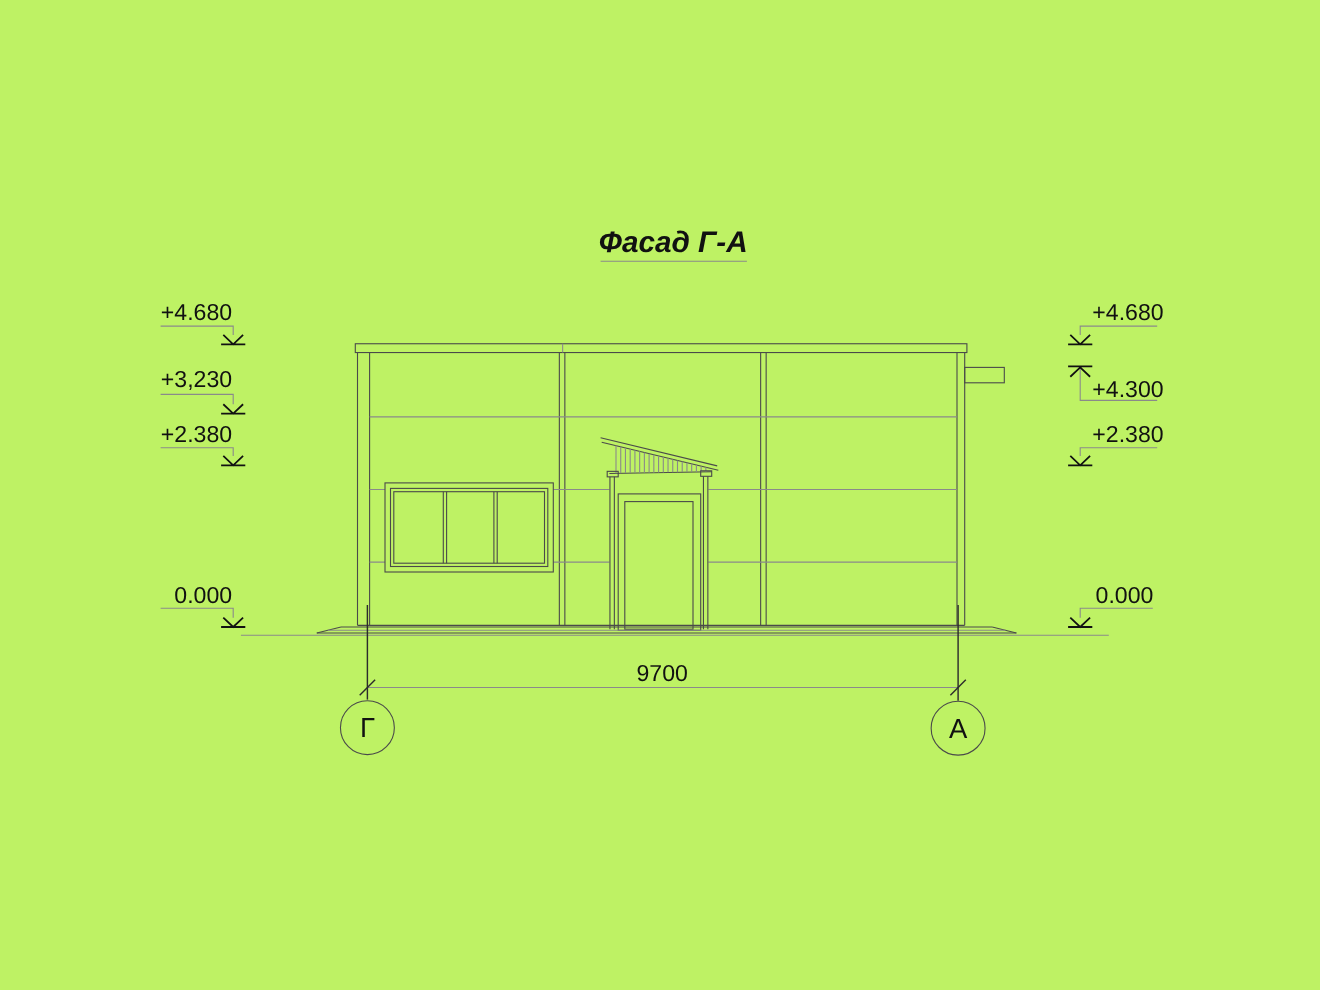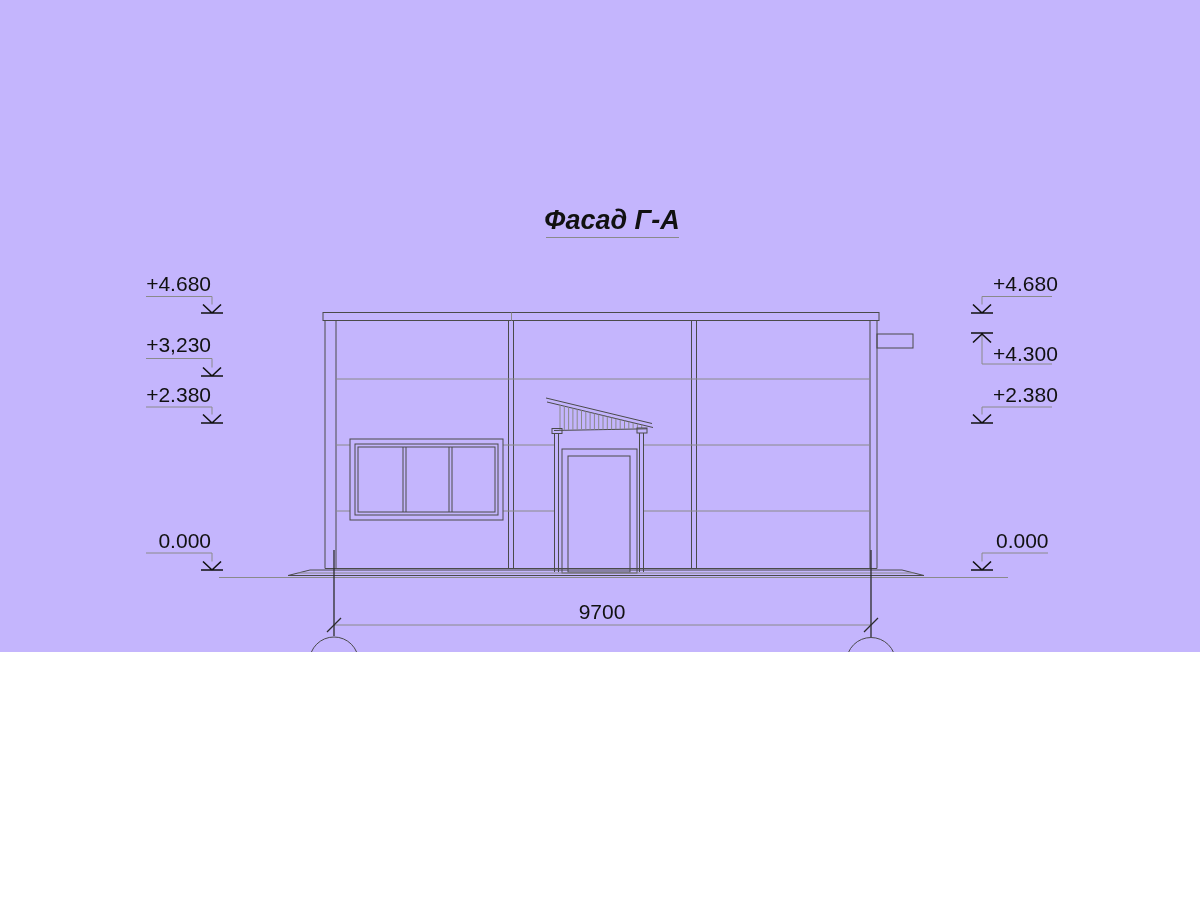--- a/index.html
+++ b/index.html
@@ -1,16 +1,16 @@
 <!DOCTYPE html>
 <html><head>
 <meta charset="utf-8">
 <style>
   html,body { margin:0; padding:0; background:#ffffff; }
-  .canvas { position:relative; width:1200px; height:652px; background:#c4b5fd; overflow:hidden; }
+  .canvas { position:relative; width:1200px; height:900px; background:#bef264; overflow:hidden; }
   svg { display:block; }
   text { font-family:"Liberation Sans","DejaVu Sans",sans-serif; fill:#111111; }
   .title-txt { font-size:27px; font-style:italic; font-weight:600; }
   .lvl-txt  { font-size:21px; }
   .dim-txt  { font-size:21px; }
   .axis-txt { font-size:25px; }
   .ln      { stroke:#4a4a4a; stroke-width:1; fill:none; }
   .ln-thin { stroke:#8a8a8a; stroke-width:1; fill:none; }
   .ln-med  { stroke:#2c2c2c; stroke-width:1.3; fill:none; }
   .ln-dark { stroke:#111111; stroke-width:1.6; fill:none; }

